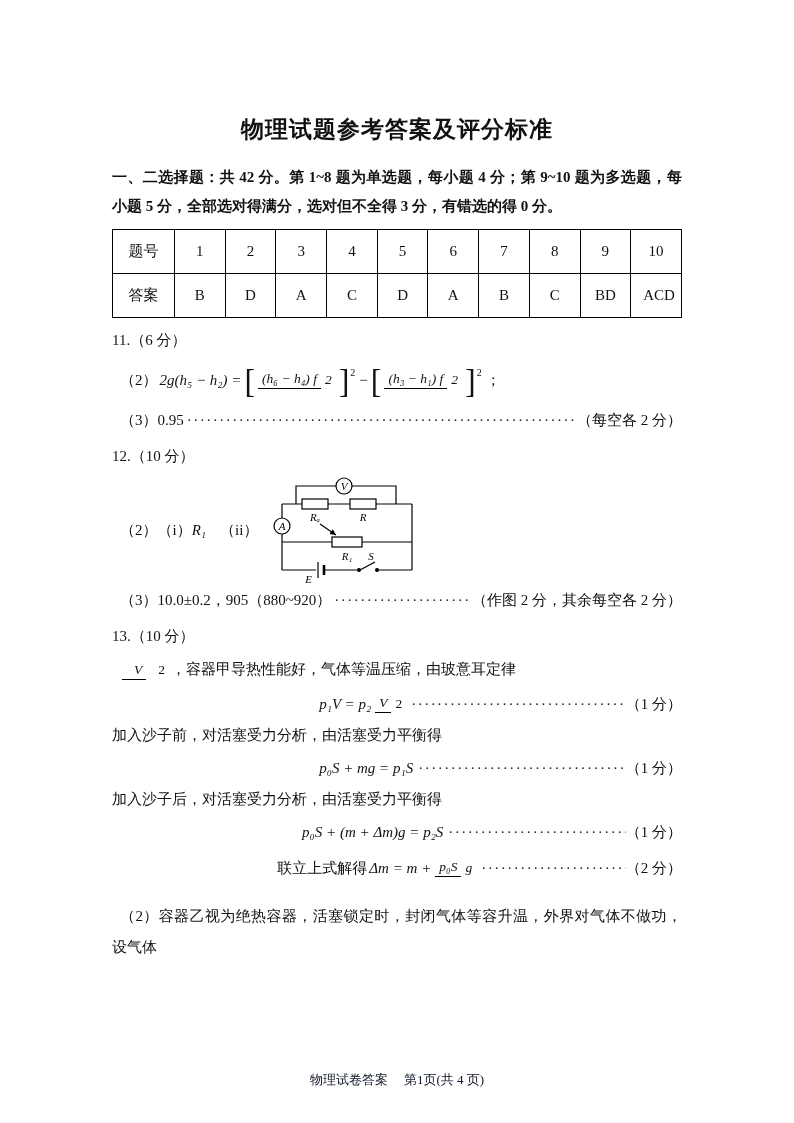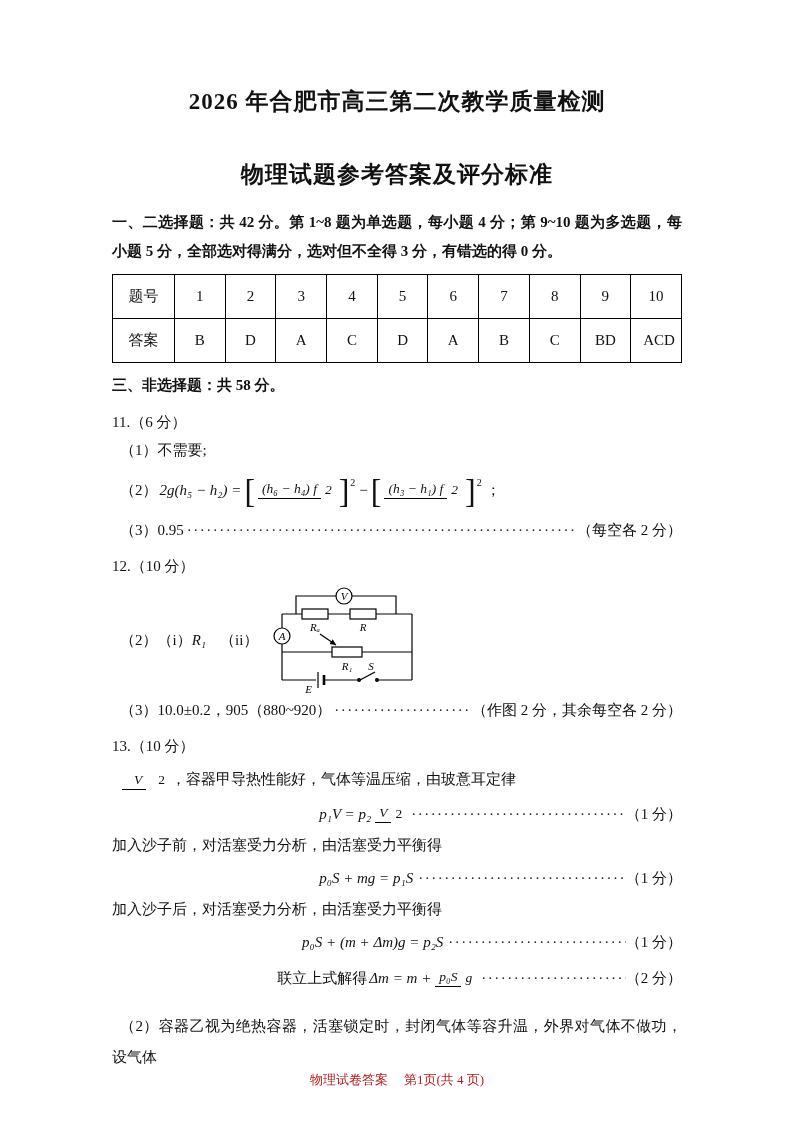--- a/index.html
+++ b/index.html
@@ -4,21 +4,21 @@
 <style>
   *{box-sizing:border-box;}
   html,body{margin:0;padding:0;}
   body{
     width:794px;height:1123px;background:#ffffff;color:#111;
     font-family:"Liberation Serif","DejaVu Serif","DejaVu Sans",serif;
     position:relative;overflow:hidden;
   }
   .page{padding:86px 112px 0 112px;}
   .title{font-size:23px;font-weight:700;text-align:center;margin:0;letter-spacing:1px;}
-  .subtitle{font-size:23px;font-weight:700;text-align:center;margin:42px 0 0;letter-spacing:1px;}
+  .subtitle{font-size:23px;font-weight:700;text-align:center;margin:28px 0 0;letter-spacing:1px;}
   .sec-head{font-weight:700;font-size:15px;line-height:29px;margin:18px 0 0;text-align:justify;}
   table.answers{width:100%;border-collapse:collapse;margin-top:8px;table-layout:fixed;}
   table.answers td{border:1px solid #000;height:33px;text-align:center;font-size:15px;padding:12px;}
   table.answers td.first{width:62px;}
   .qline{font-size:15px;line-height:28px;margin:0;}
   .qtitle{margin-top:8px;}
   .indent{padding-left:8px;}
   .para{font-size:15px;line-height:31px;margin:4px 0 0;text-align:justify;text-indent:8px;}
   .it{font-style:italic;}
   .fline{display:flex;align-items:center;font-size:15px;min-height:52px;margin:0;padding-left:8px;}
@@ -33,28 +33,27 @@
   .leader .dots,.fcenter .dots{flex:1;min-width:0;overflow:hidden;white-space:nowrap;letter-spacing:1.5px;padding:0 3px;color:#222;}
   .fcenter{display:flex;align-items:center;font-size:15px;min-height:34px;margin:2px 0 0;}
   .fcenter .sp33{flex:0 0 33%;}
   .fcenter .sp36{flex:0 0 36%;}
   .fcenter .sp29{flex:0 0 29%;}
   .fcenter .score,.leader .score{flex:0 0 auto;}
   .circuit-row{display:flex;align-items:center;margin:4px 0 0;}
   .circuit-row .qline{flex:0 0 auto;padding-left:8px;}
   .circuit-row svg{margin-left:14px;}
   .gap{display:inline-block;width:14px;}
-  .footer{position:absolute;left:0;right:0;bottom:34px;display:flex;justify-content:center;gap:16px;font-size:13px;color:#b91c1c;}
+  .footer{position:absolute;left:0;right:0;bottom:34px;display:flex;justify-content:center;gap:16px;font-size:13px;color:#0f172a;}
 </style>
 </head>
 <body>
 
 <div class="page">
 
-  <div class="title">2026 年合肥市高三第二次教学质量检测</div>
   <div class="subtitle">物理试题参考答案及评分标准</div>
 
   <div class="sec-head">
     <span>一、二选择题：</span><span>共 42 分。第 1~8 题为单选题，每小题 4 分；第 9~10 题为多选题，每小题 5 分，全部选对得满分，选对但不全得 3 分，有错选的得 0 分。</span>
   </div>
 
   <table class="answers">
     <tbody>
         <tr>
       <td class="first">题号</td>
@@ -78,27 +77,23 @@
       <td>D</td>
       <td>A</td>
       <td>B</td>
       <td>C</td>
       <td>BD</td>
       <td>ACD</td>
     </tr>
   </tbody>
     </table>
 
-  <div class="sec-head" style="margin-top:8px;">
-    <span>三、非选择题：</span><span>共 58 分。</span>
-  </div>
 
   <div>
     <div class="qline qtitle">11.（6 分）</div>
-    <div class="qline indent">（1）不需要;</div>
     <div class="fline">
       <span>（2）</span>
       <span class="math">
         <span class="it piece">2g(h₅ − h₂) =</span>
         <span class="br">[</span>
         <span class="frac">
           <span class="num it">(h₆ − h₄) f</span>
           <span class="den it">2</span>
         </span>
         <span class="br">]</span>

